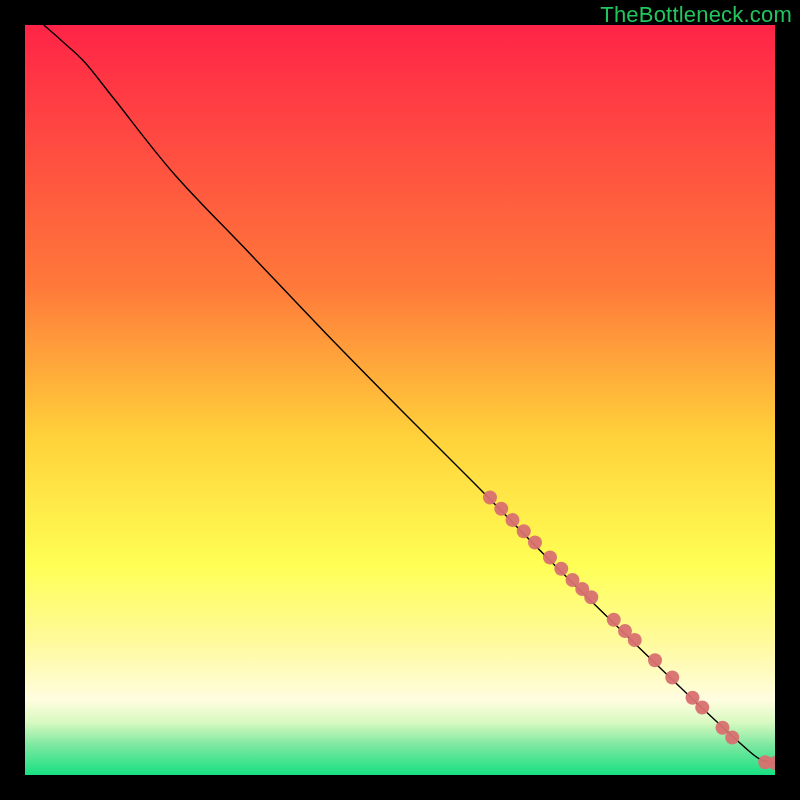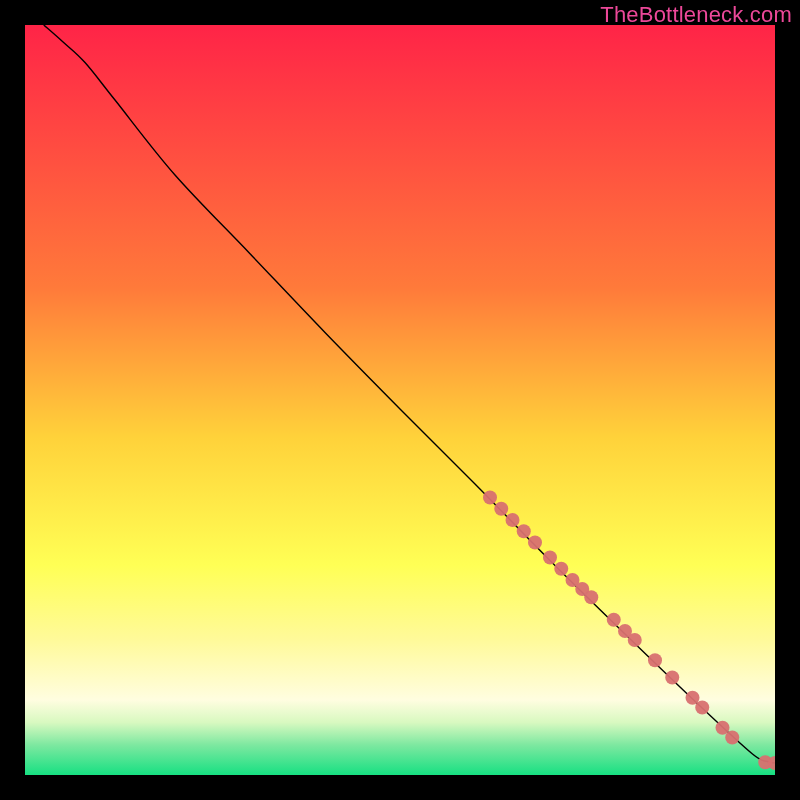--- a/index.html
+++ b/index.html
@@ -20,21 +20,21 @@
     position: absolute;
     left: 25px;
     top: 25px;
     width: 750px;
     height: 750px;
   }
   .watermark {
     position: absolute;
     top: 2px;
     right: 8px;
-    color: #ec4899;
+    color: #22c55e;
     font-size: 22px;
     font-weight: 500;
     letter-spacing: 0.2px;
   }
 </style>
 </head>
 <body>
 
 <div class="stage">
   <svg class="plot" viewBox="0 0 750 750" preserveAspectRatio="none">

